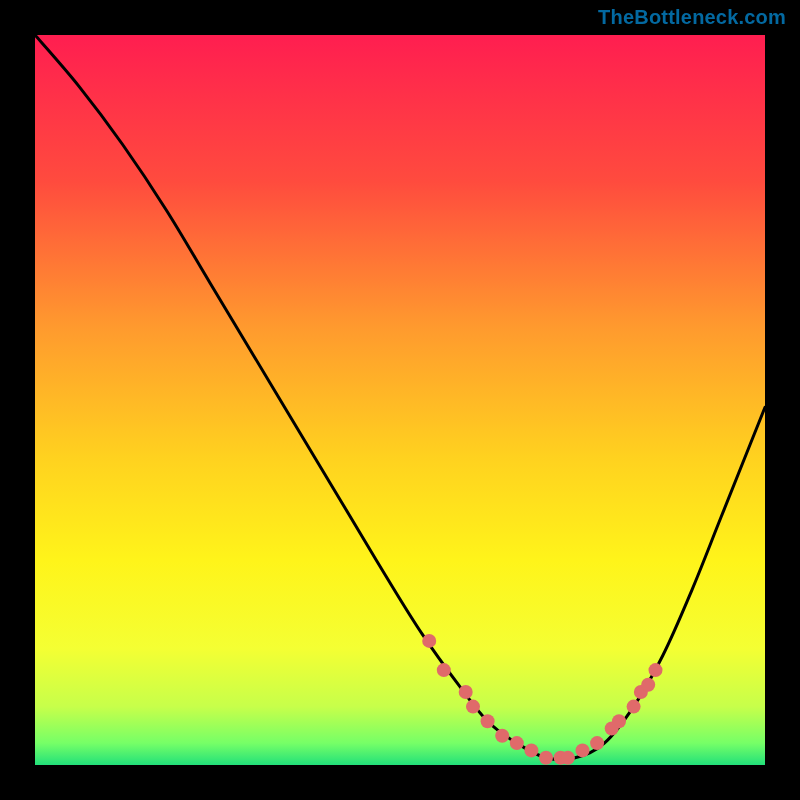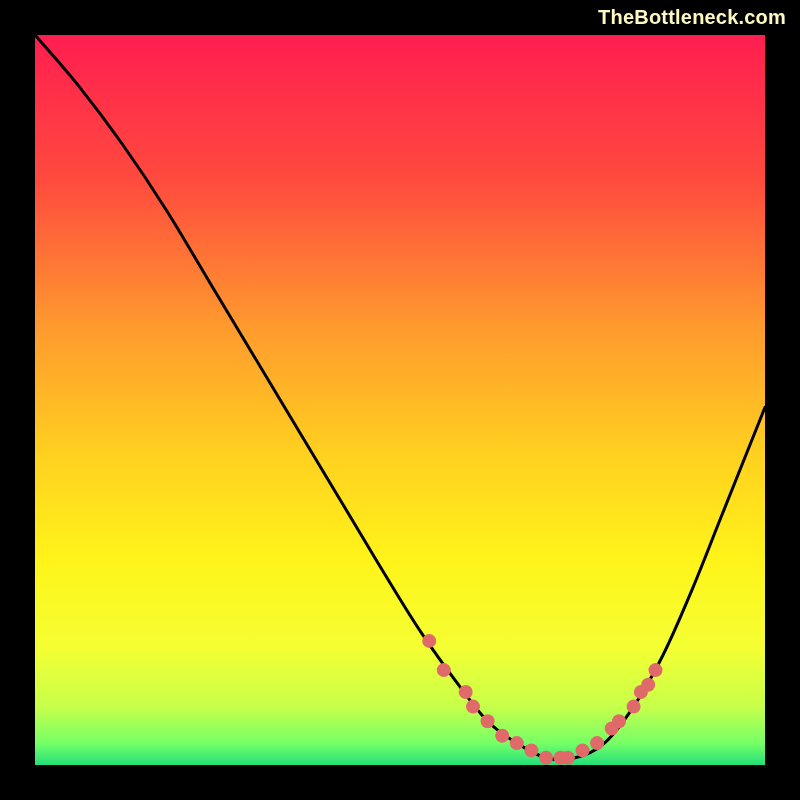--- a/index.html
+++ b/index.html
@@ -14,21 +14,21 @@
   .frame {
     position: relative;
     width: 800px;
     height: 800px;
     background: #000;
   }
   .watermark {
     position: absolute;
     top: 6px;
     right: 14px;
-    color: #fef9c3;
+    color: #0369a1;
     font-size: 20px;
     font-weight: 600;
     letter-spacing: 0.2px;
     user-select: none;
   }
   .plot-wrap {
     position: absolute;
     left: 35px;
     top: 35px;
     width: 730px;

